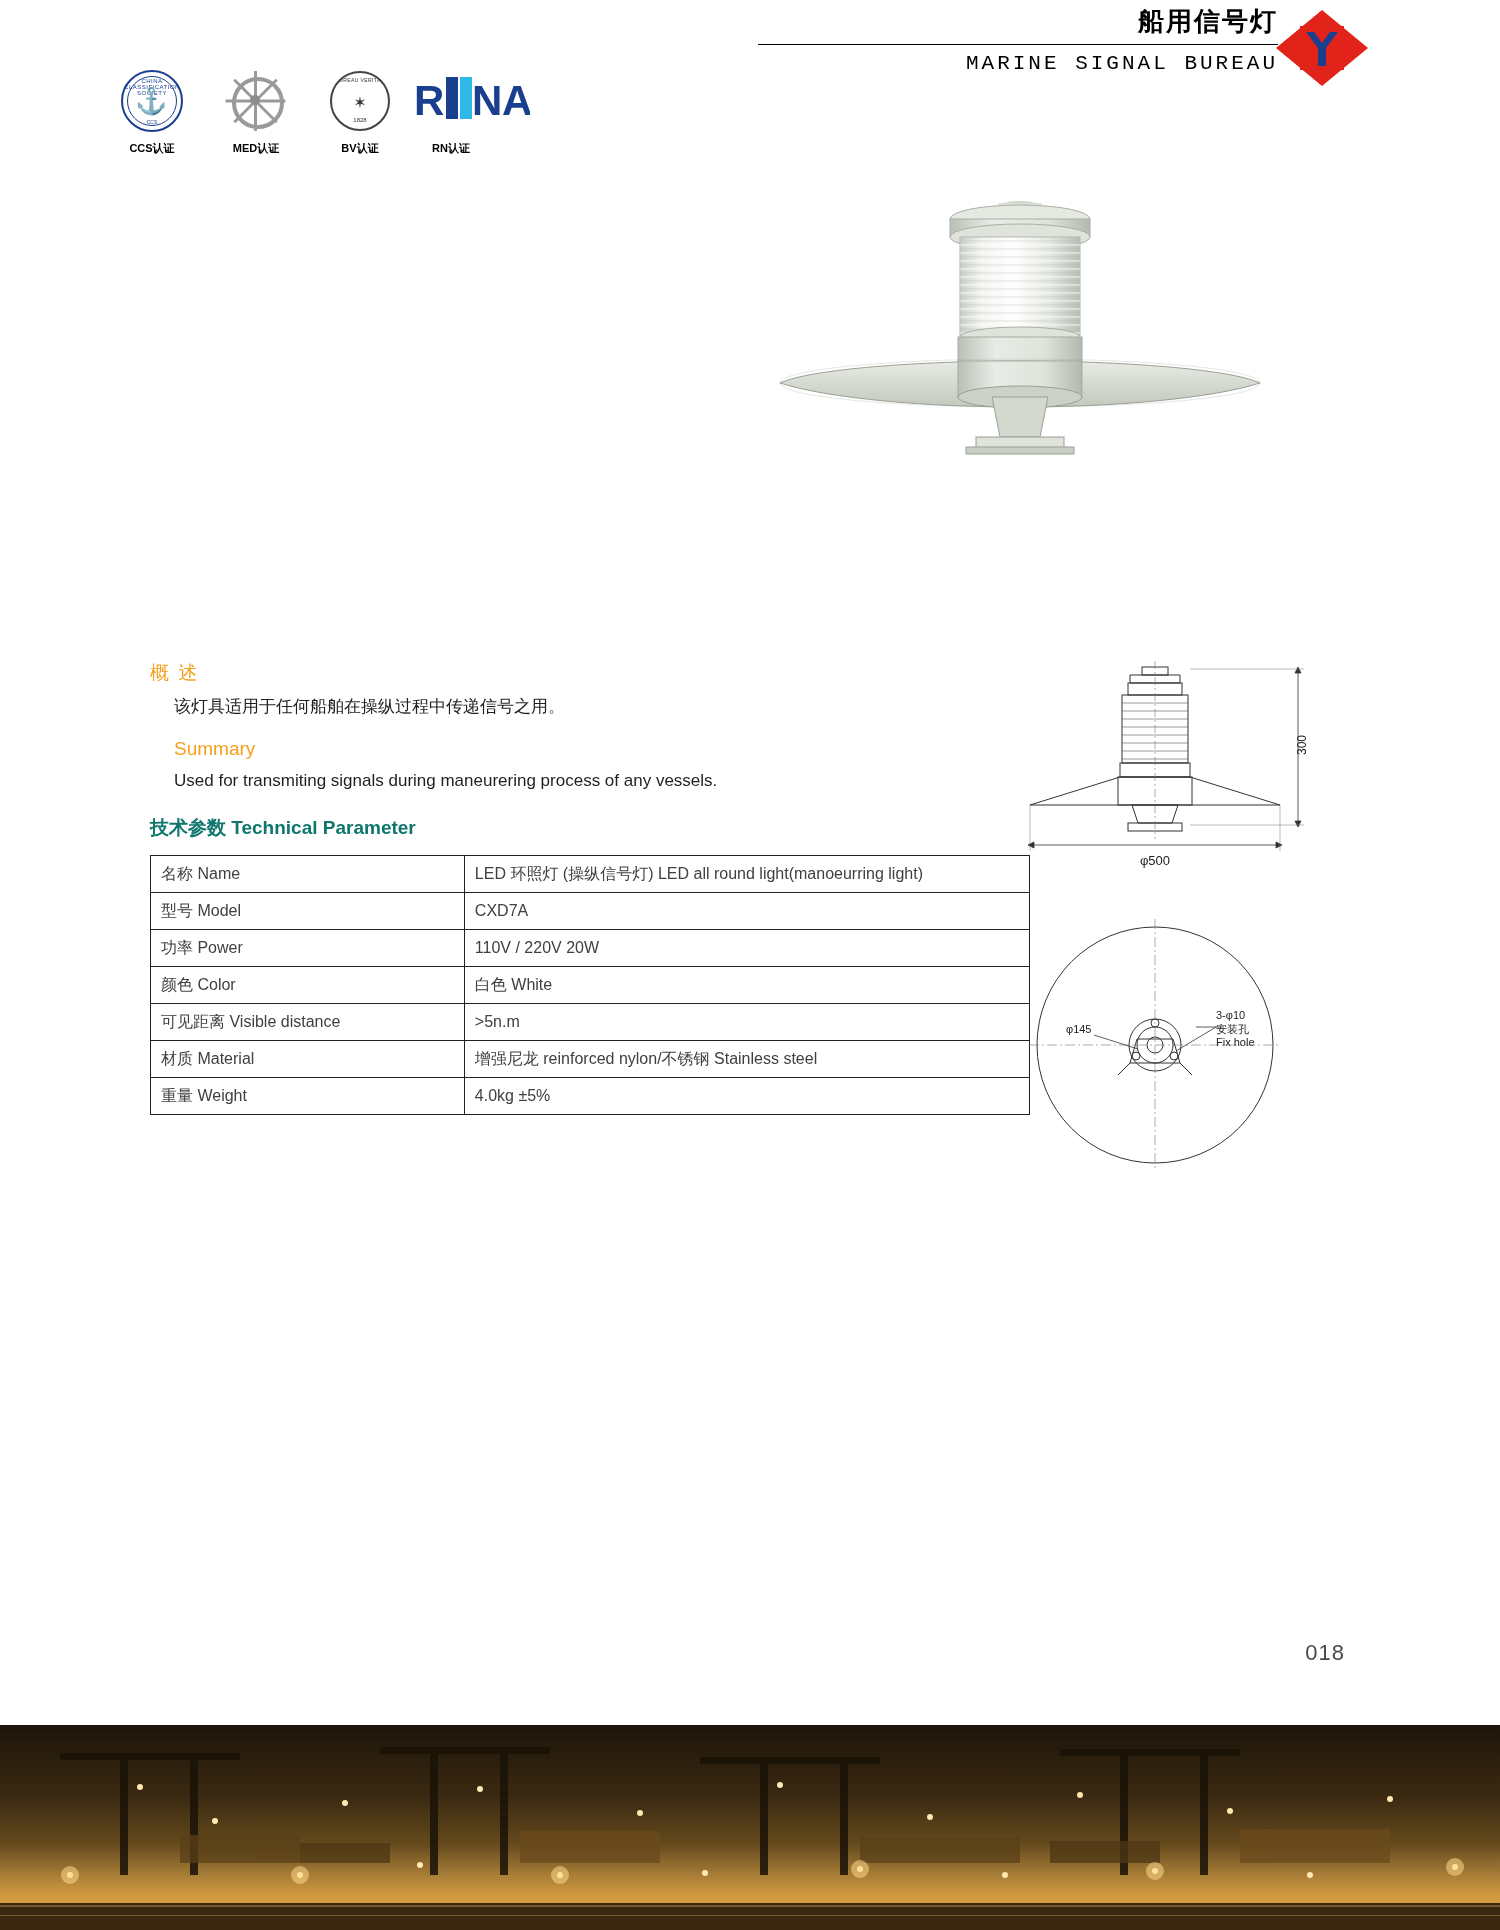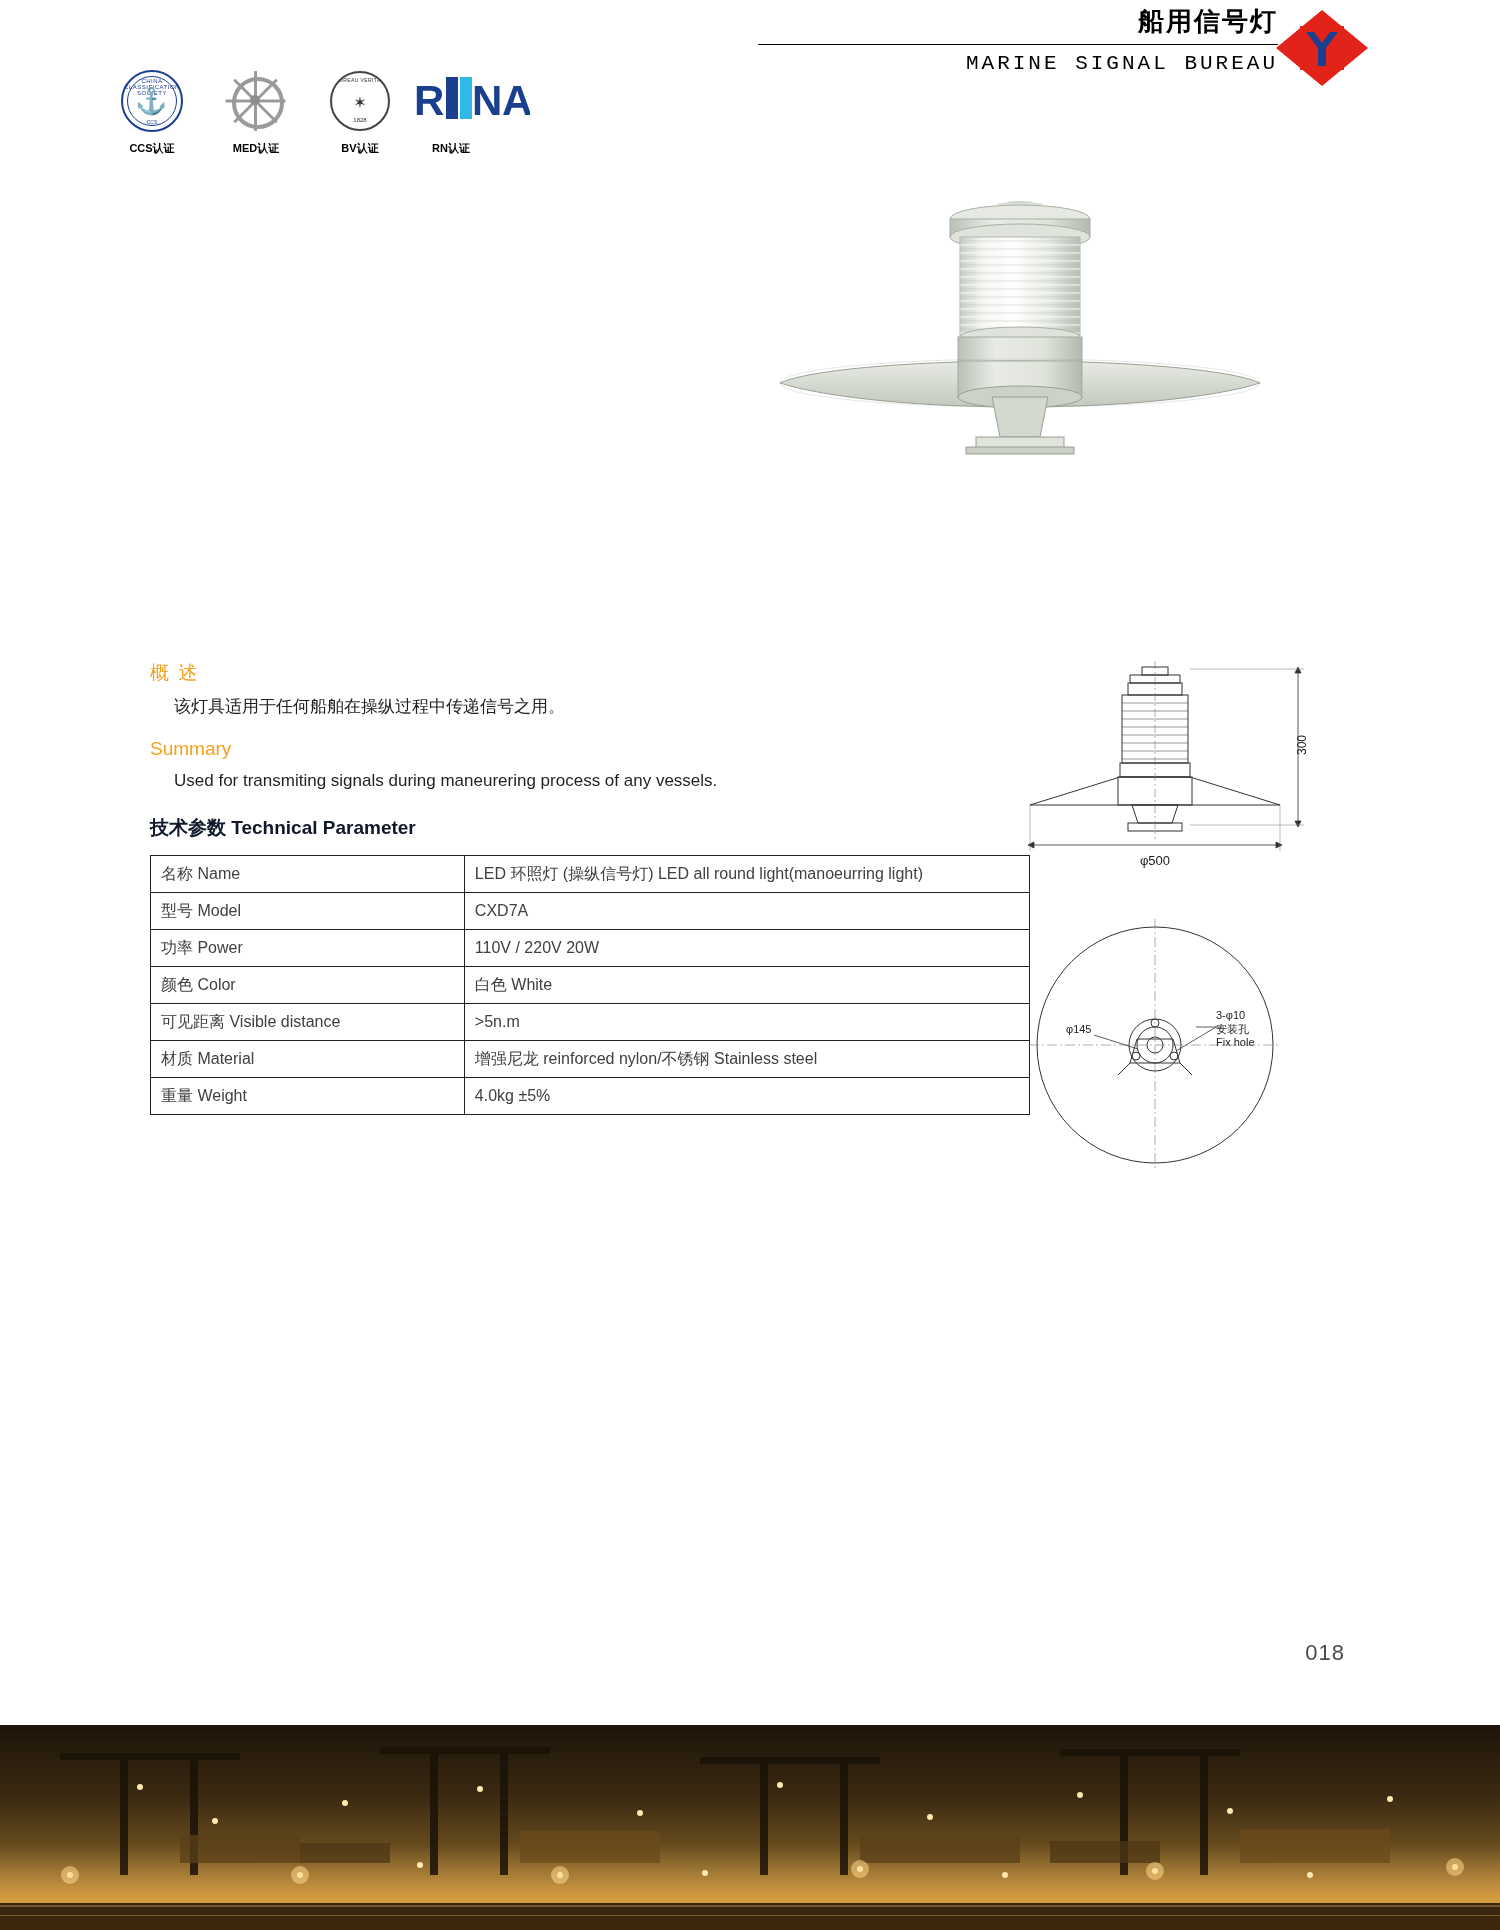--- a/index.html
+++ b/index.html
@@ -66,23 +66,23 @@
   .bv-seal .t{position:absolute;left:0;right:0;top:4px;text-align:center;font-size:5px;color:#333;letter-spacing:.4px;}
   .bv-seal .m{position:absolute;left:0;right:0;top:20px;text-align:center;font-size:16px;color:#333;}
   .bv-seal .b{position:absolute;left:0;right:0;bottom:6px;text-align:center;font-size:6px;color:#333;}
 
   
   .photo{position:absolute;left:770px;top:185px;width:500px;height:290px;}
 
   
   .sec{position:absolute;left:150px;top:660px;width:760px;}
   .sec h3{margin:0;font-size:19px;color:#f5a01a;font-weight:normal;letter-spacing:2px;}
-  .sec h3.en{letter-spacing:0;}
+  .sec h3.en{letter-spacing:0;margin-left:24px;}
   .sec p{margin:8px 0 18px 24px;font-size:17px;color:#231f20;line-height:1.5;}
-  .sec .tech{margin-top:22px;font-size:19px;color:#0f172a;font-weight:bold;}
+  .sec .tech{margin-top:22px;font-size:19px;color:#0f766e;font-weight:bold;}
 
   
   table.spec{
     position:absolute;left:150px;top:855px;border-collapse:collapse;width:880px;
     font-size:16px;color:#404040;
   }
   table.spec td{
     border:1px solid #231f20;padding:6px 10px;height:24px;vertical-align:middle;
   }
   table.spec td.k{width:260px;}

